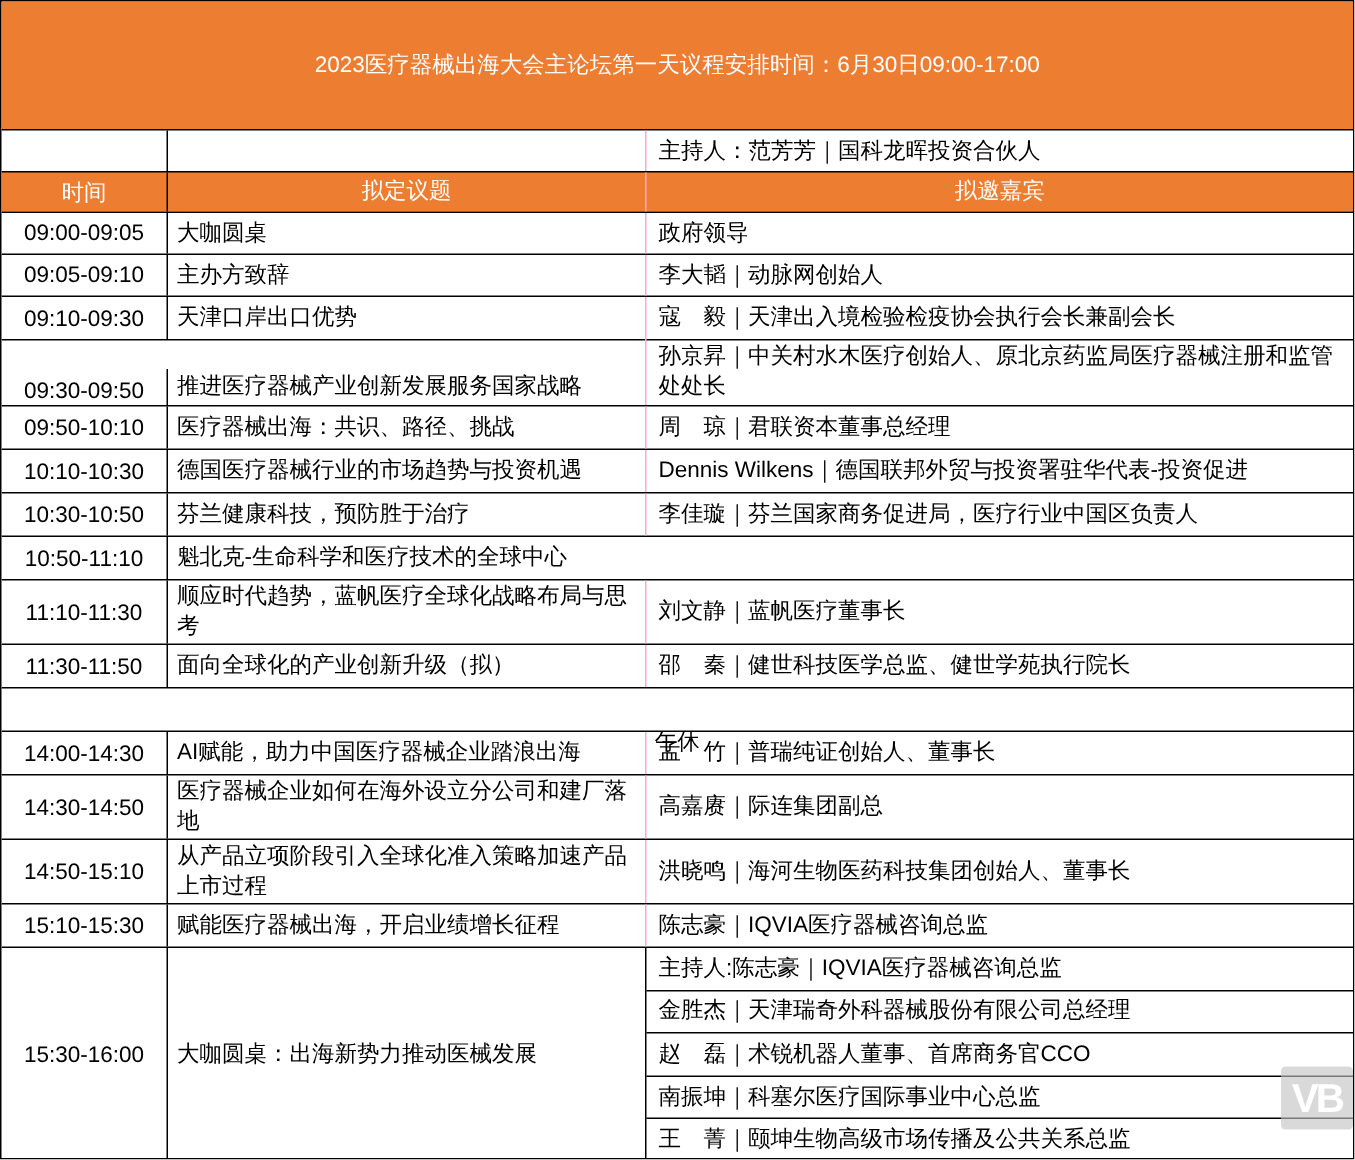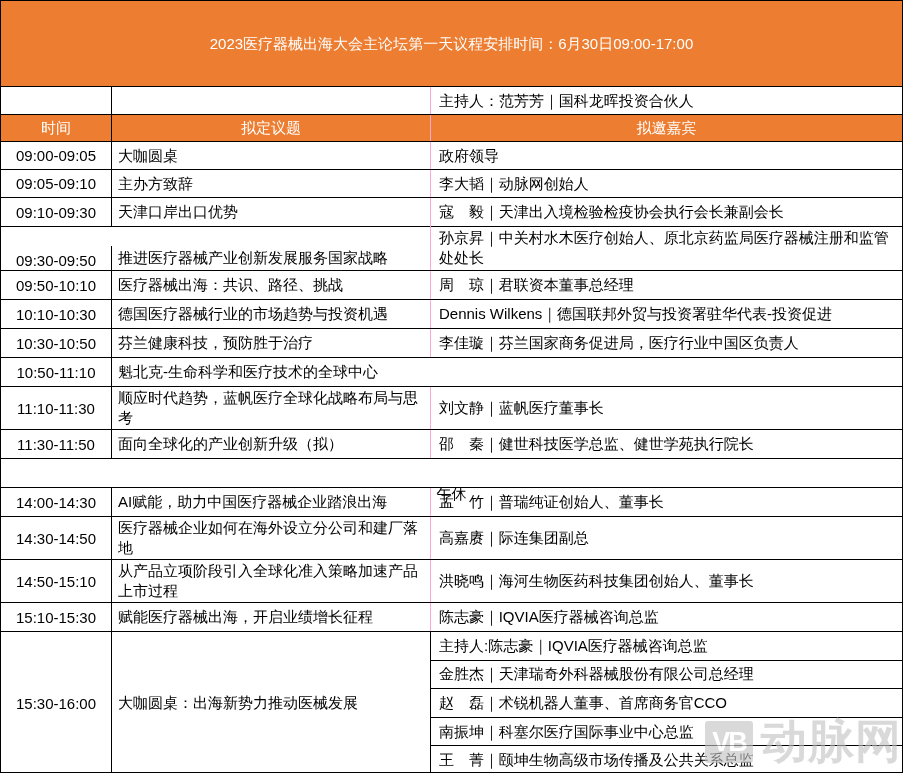--- a/index.html
+++ b/index.html
@@ -162,16 +162,15 @@
       <div class="rt-sub">主持人:陈志豪｜IQVIA医疗器械咨询总监</div>
       <div class="rt-sub">金胜杰｜天津瑞奇外科器械股份有限公司总经理</div>
       <div class="rt-sub">赵　磊｜术锐机器人董事、首席商务官CCO</div>
       <div class="rt-sub">南振坤｜科塞尔医疗国际事业中心总监</div>
       <div class="rt-sub">王　菁｜颐坤生物高级市场传播及公共关系总监</div>
     </div>
   </div>
 
   <div class="watermark">
     <span class="wm-logo">VB</span>
-    <span class="wm-text">动脉网</span>
   </div>
 
 </div>
 
 </body></html>

